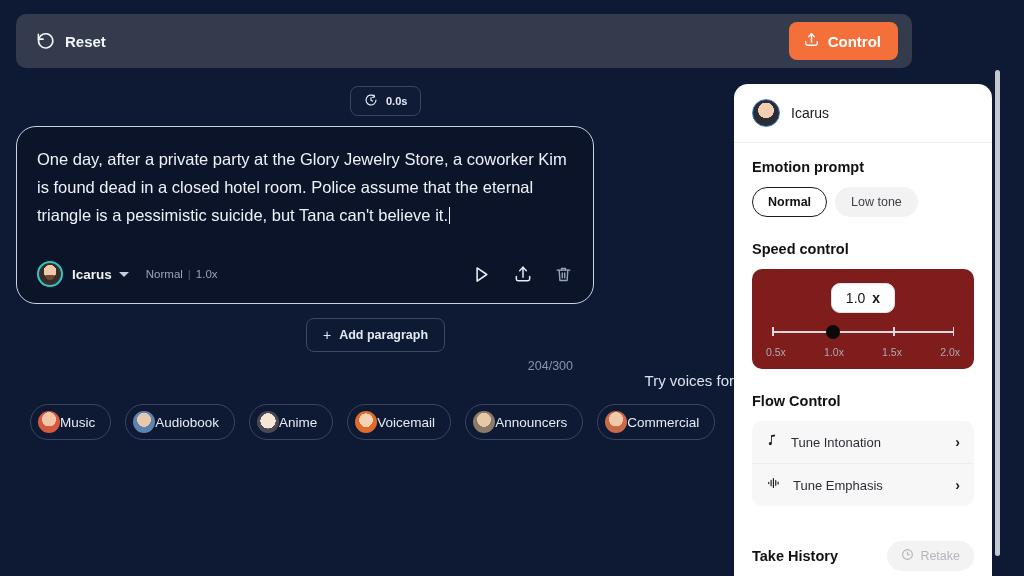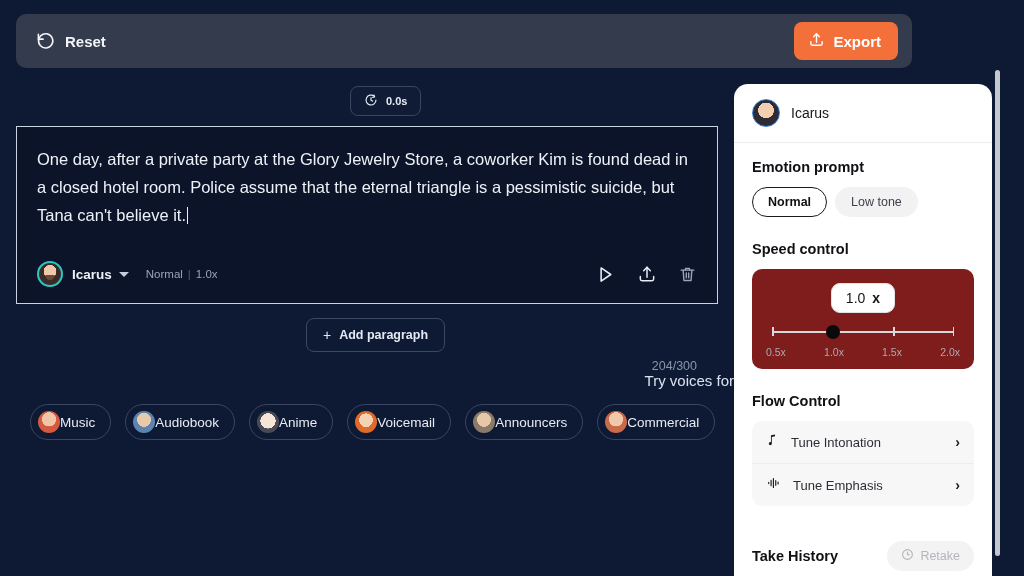--- a/index.html
+++ b/index.html
@@ -41,24 +41,24 @@
     border: 1px solid #3a4561; border-radius: 8px;
     padding: 6px 13px;
     color: #e8ecf4; font-size: 11px; font-weight: 600;
     background: #101c36;
     margin-left: 16px;
   }
 
   
   .para-card {
     position: absolute; left: 16px; top: 126px;
-    width: 702px; height: 178px;
+    width: 578px; height: 178px;
     background: #0b1428;
     border: 1.5px solid #c9d3e4;
-    border-radius: 0;
+    border-radius: 20px;
     padding: 18px 20px 13px 20px;
   }
   .para-text {
     color: #eef2f8; font-size: 16.5px; line-height: 28px;
     white-space: pre-wrap;
   }
   .caret {
     display: inline-block; width: 1px; height: 17px;
     background: #eef2f8; vertical-align: -3px; margin-left: 1px;
   }
@@ -211,21 +211,21 @@
       <span>Reset</span>
     </button>
     <button class="export-btn">
       <span>
         <svg width="17" height="17" viewBox="0 0 24 24" fill="none" stroke="#ffffff" stroke-width="2" stroke-linecap="round" stroke-linejoin="round">
           <path d="M12 16V4"></path>
             <path d="M8 8l4-4 4 4"></path>
           <path d="M4 15v3a2 2 0 0 0 2 2h12a2 2 0 0 0 2-2v-3"></path>
         </svg>
       </span>
-      <span>Export</span>
+      <span>Control</span>
     </button>
   </div>
 
   <div class="timer-chip">
     <span>
       <svg width="14" height="14" viewBox="0 0 24 24" fill="none" stroke="#e8ecf4" stroke-width="2" stroke-linecap="round" stroke-linejoin="round">
         <path d="M20.5 12a8.5 8.5 0 1 1-3.2-6.6"></path>
         <path d="M17 3.5l1.2 3.4-3.4.6"></path>
         <path d="M12 8v4.3l2.6 1.6"></path>
       </svg>

